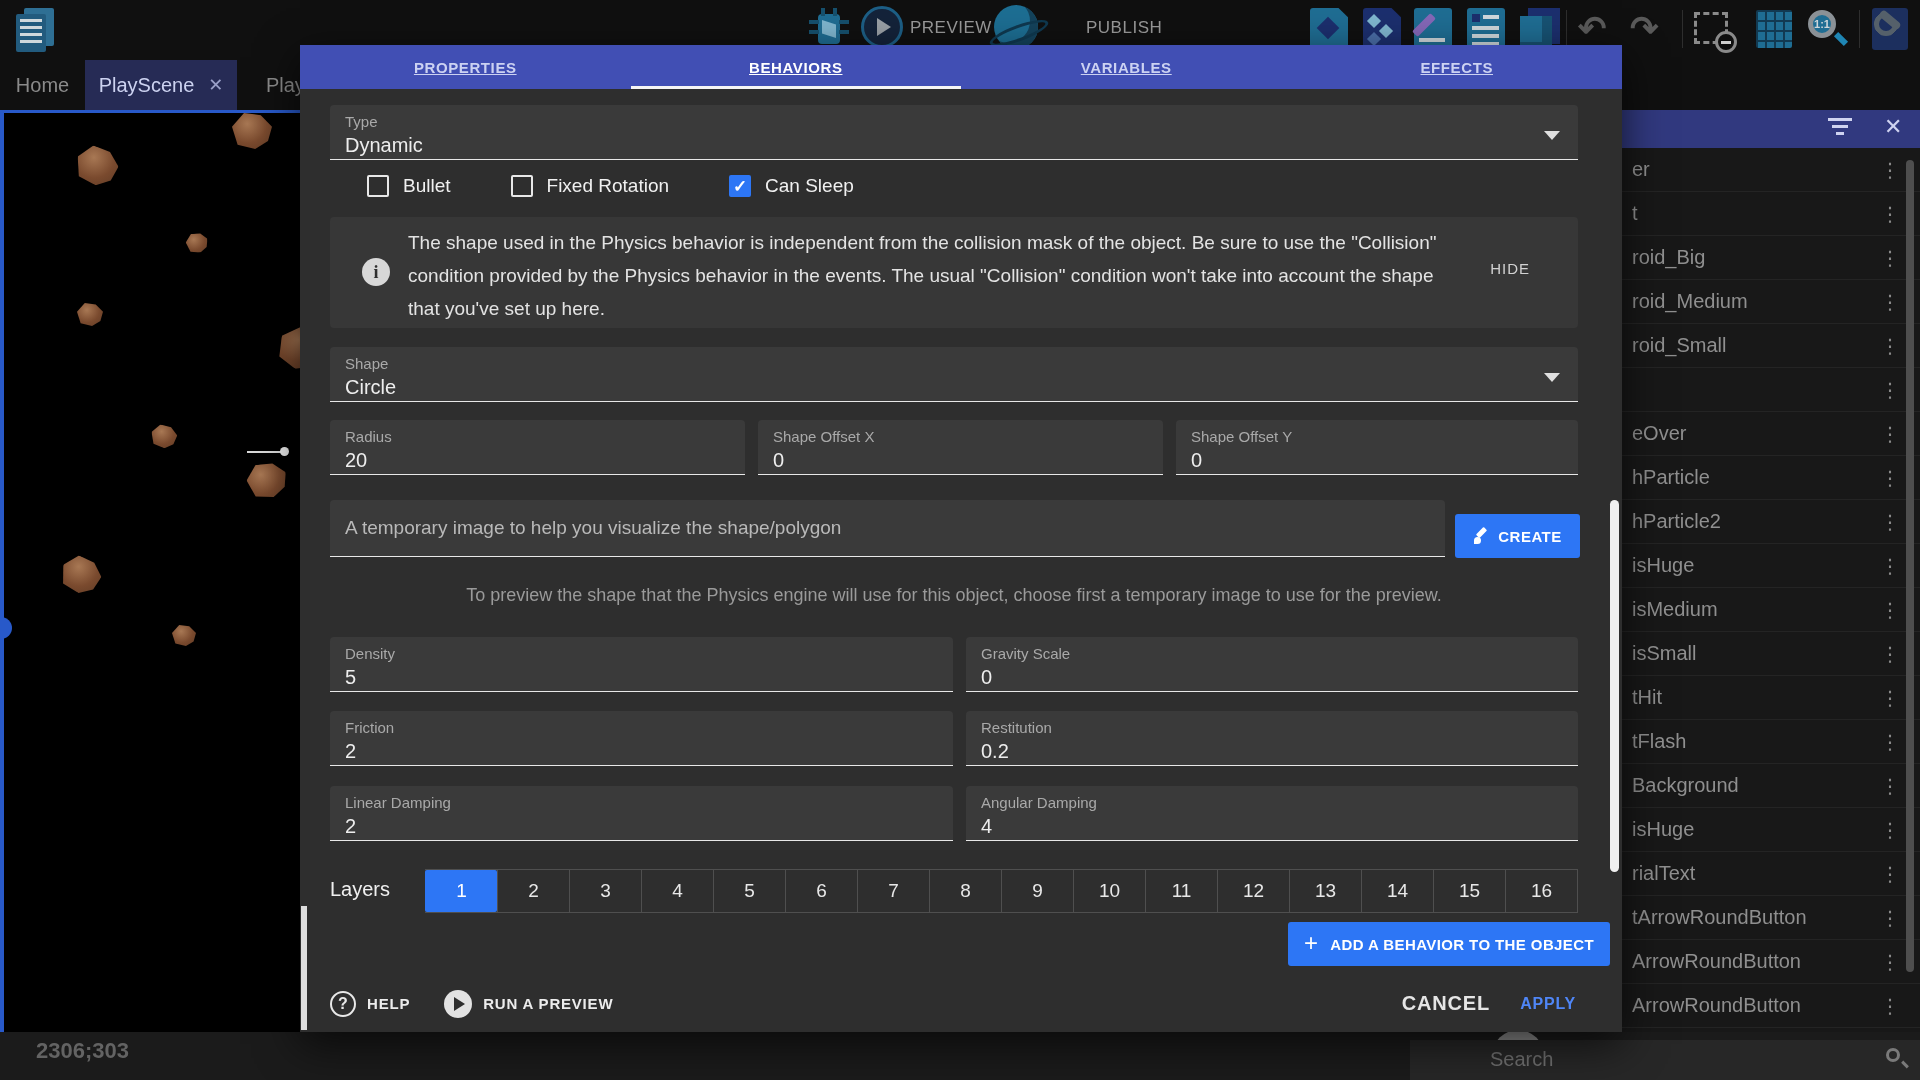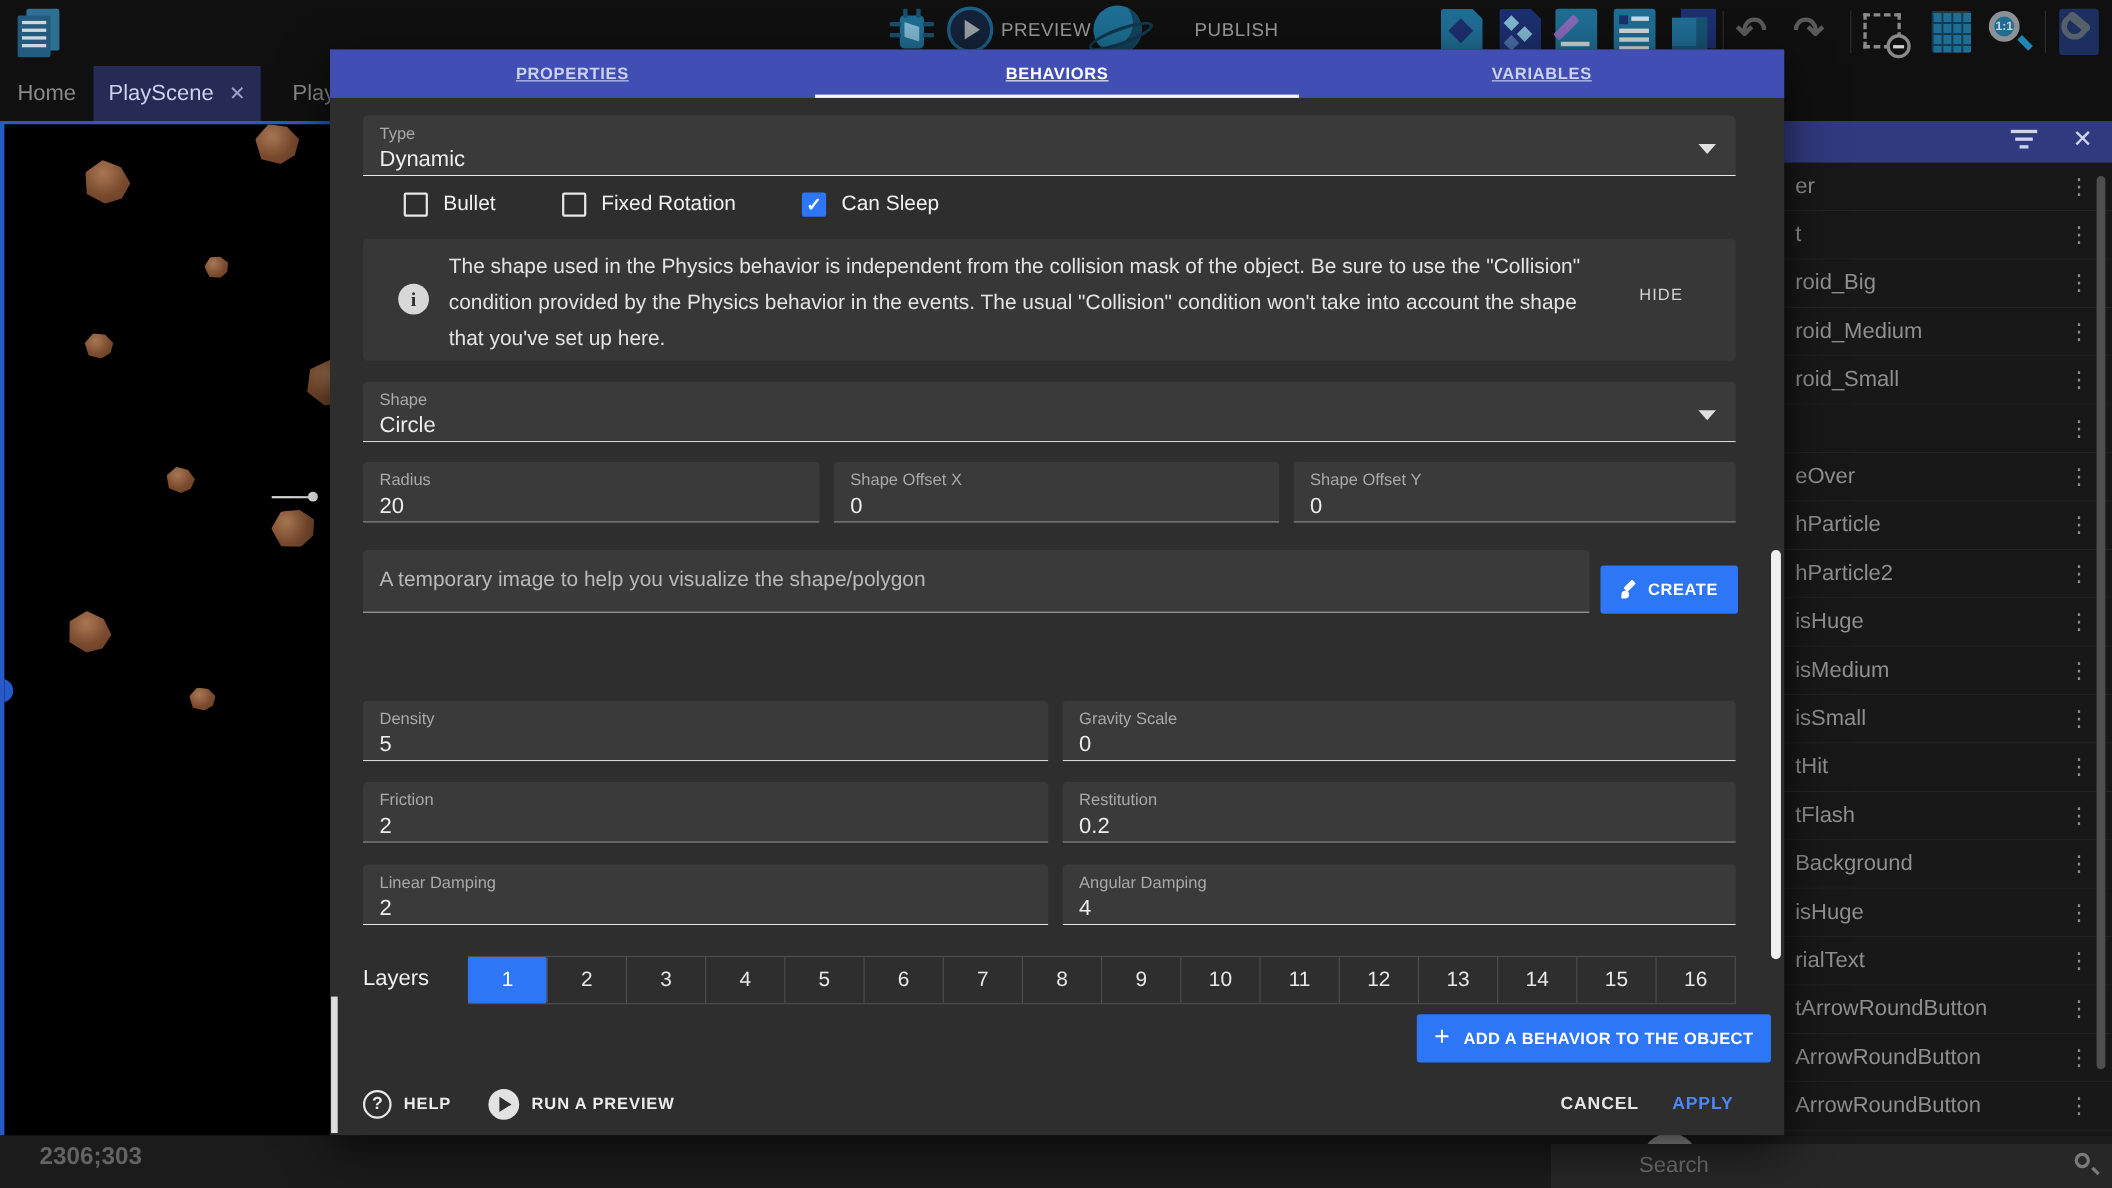--- a/index.html
+++ b/index.html
@@ -137,21 +137,21 @@
              color:#fff; font-size:15px; font-weight:bold; letter-spacing:0.4px;
              display:flex; align-items:center; justify-content:center; gap:12px; }
   .add-btn .plus { font-size:24px; font-weight:normal; margin-top:-2px; }
 
   .dlg-footer { position:absolute; left:30px; top:930px; width:1268px; height:57px; display:flex; align-items:center; }
   .help-ic { width:26px; height:26px; border-radius:50%; border:2px solid #e8e8e8; color:#e8e8e8; font-size:16px;
              font-weight:bold; display:flex; align-items:center; justify-content:center; }
   .runprev-ic { width:28px; height:28px; border-radius:50%; background:#e2e2e2; display:flex; align-items:center; justify-content:center; }
   .runprev-ic .tri { width:0; height:0; border-left:11px solid #2e2e2e; border-top:7px solid transparent; border-bottom:7px solid transparent; margin-left:3px; }
   .foot-lab { font-size:15px; font-weight:bold; letter-spacing:0.8px; color:#ececec; margin:0 34px 0 11px; }
-  .cancel { position:absolute; right:108px; font-size:16px; font-weight:bold; letter-spacing:0.8px; color:#e5e5e5; }
+  .cancel { position:absolute; right:108px; font-size:20px; font-weight:bold; letter-spacing:0.8px; color:#e5e5e5; }
   .apply { position:absolute; right:22px; font-size:16px; font-weight:bold; letter-spacing:0.8px; color:#4f86f7; }
 
   .dlg-scroll { position:absolute; left:1310px; top:455px; width:9px; height:372px; background:#f0f0f0; border-radius:5px; }
   .scene-scroll { position:absolute; left:301px; top:906px; width:6px; height:124px; background:#dedede; z-index:12; }
 </style>
 </head>
 <body>
 
 <div class="statusbar"></div>
 
@@ -349,20 +349,21 @@
       <span class="c"></span>
       <span class="t"></span>
     </span>
 </div>
 
 <div class="dialog">
   <div class="dlg-tabs">
     <div class="dlg-tab">PROPERTIES</div>
     <div class="dlg-tab active">BEHAVIORS</div>
     <div class="dlg-tab">VARIABLES</div>
+    <div class="dlg-tab">EFFECTS</div>
   </div>
 
   <div class="field" style="left:30px; top:60px; width:1248px; height:55px;">
     <span class="lbl">Type</span>
     <span class="val">Dynamic</span>
     <span class="dd"></span>
   </div>
 
   <div class="cbrow">
     <span class="cb"></span>
@@ -399,20 +400,21 @@
   </div>
 
   <div class="field" style="left:30px; top:455px; width:1115px; height:57px;">
     <span class="val" style="top:17px; color:#b9b9b9; font-size:19px;">A temporary image to help you visualize the shape/polygon</span>
   </div>
   <div class="create-btn">
     <span class="brush"></span>
     <span>CREATE</span>
   </div>
 
+  <div class="hint">To preview the shape that the Physics engine will use for this object, choose first a temporary image to use for the preview.</div>
 
   <div class="field" style="left:30px; top:592px; width:623px; height:55px;">
     <span class="lbl">Density</span>
     <span class="val">5</span>
   </div>
   <div class="field" style="left:666px; top:592px; width:612px; height:55px;">
     <span class="lbl">Gravity Scale</span>
     <span class="val">0</span>
   </div>
 

